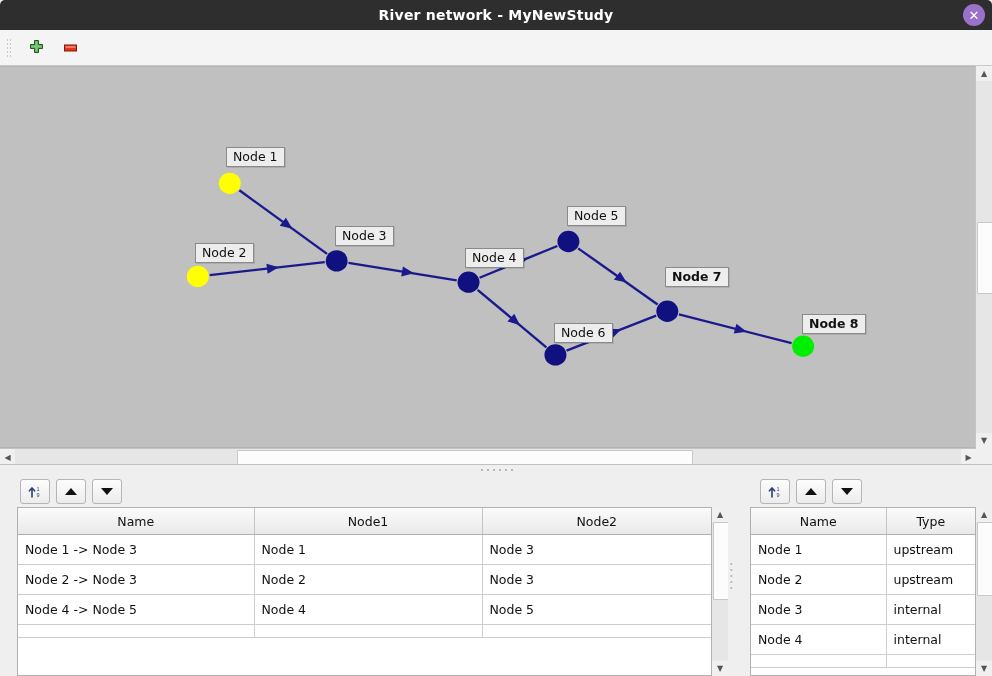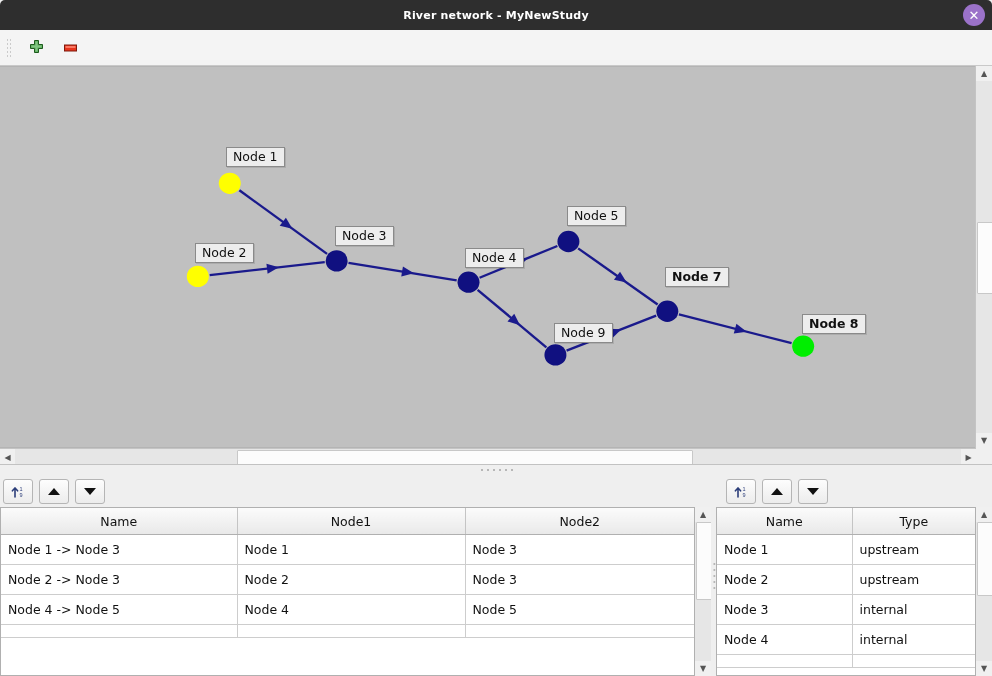--- a/index.html
+++ b/index.html
@@ -9,21 +9,21 @@
     font-size:12.5px;color:#000;background:#efefef;
   }
   .window{width:992px;height:676px;position:relative;background:#efefef;display:flex;flex-direction:column;}
 
   
   .titlebar{
     height:30px;flex:0 0 30px;background:#2e2e2e;color:#ffffff;
     display:flex;align-items:center;justify-content:center;position:relative;
     border-top-left-radius:5px;border-top-right-radius:5px;
   }
-  .titlebar .title{font-size:11px;font-weight:bold;letter-spacing:.2px;}
+  .titlebar .title{font-size:14px;font-weight:bold;letter-spacing:.2px;}
   .close-btn{
     position:absolute;right:7px;top:4px;width:22px;height:22px;border-radius:50%;
     background:#9b72c9;display:flex;align-items:center;justify-content:center;
     color:#fff;font-size:13px;line-height:1;cursor:pointer;
   }
 
   
   .toolbar{
     height:35px;flex:0 0 35px;background:#f4f4f4;border-bottom:1px solid #c9c9c9;
     display:flex;align-items:center;padding-left:6px;gap:14px;position:relative;
@@ -74,21 +74,21 @@
   }
   .hsplitter .grip{
     position:absolute;left:50%;top:50%;transform:translate(-50%,-50%);
     width:34px;height:4px;opacity:.55;
     background-image:radial-gradient(#8a8a8a 1px, transparent 1px);
     background-size:6px 4px;
   }
 
   
   .bottom{flex:0 0 201px;display:flex;background:#efefef;}
-  .panel{display:flex;flex-direction:column;min-width:0;}
+  .panel{display:flex;flex-direction:column;min-width:0;padding-left:17px;}
   .panel-left{width:711px;flex:0 0 711px;}
   .vsplitter{width:5px;flex:0 0 5px;background:#efefef;cursor:col-resize;position:relative;}
   .vsplitter .grip{position:absolute;left:50%;top:50%;transform:translate(-50%,-50%);
     width:3px;height:30px;opacity:.55;
     background-image:radial-gradient(#8a8a8a 1px, transparent 1px);
     background-size:4px 6px;}
   .panel-right{flex:1 1 auto;}
 
   .btnbar{height:32px;flex:0 0 32px;display:flex;align-items:center;gap:6px;padding-left:3px;background:#efefef;}
   .sbtn{
@@ -175,21 +175,21 @@
               <circle cx="668" cy="252" r="11" fill="#101080"></circle>
               <circle cx="804" cy="288" r="11" fill="#00ee00"></circle>
             </g>
         </svg>
         <div id="labels-layer">
             <div class="nodelabel" style="left: 226px; top: 80px;">Node 1</div>
             <div class="nodelabel" style="left: 195px; top: 176px;">Node 2</div>
             <div class="nodelabel" style="left: 335px; top: 159px;">Node 3</div>
             <div class="nodelabel" style="left: 465px; top: 181px;">Node 4</div>
             <div class="nodelabel" style="left: 567px; top: 139px;">Node 5</div>
-            <div class="nodelabel" style="left: 554px; top: 256px;">Node 9</div>
+            <div class="nodelabel" style="left: 554px; top: 256px;">Node 6</div>
             <div class="nodelabel" style="left: 665px; top: 200px; font-weight: bold;">Node 7</div>
             <div class="nodelabel" style="left: 802px; top: 247px; font-weight: bold;">Node 8</div>
           </div>
       </div>
 
       <div class="vscroll">
         <div class="sb-arrow">▲</div>
         <div class="vtrack">
           <div class="vthumb" style="top:40%;height:20%;"></div>
         </div>

